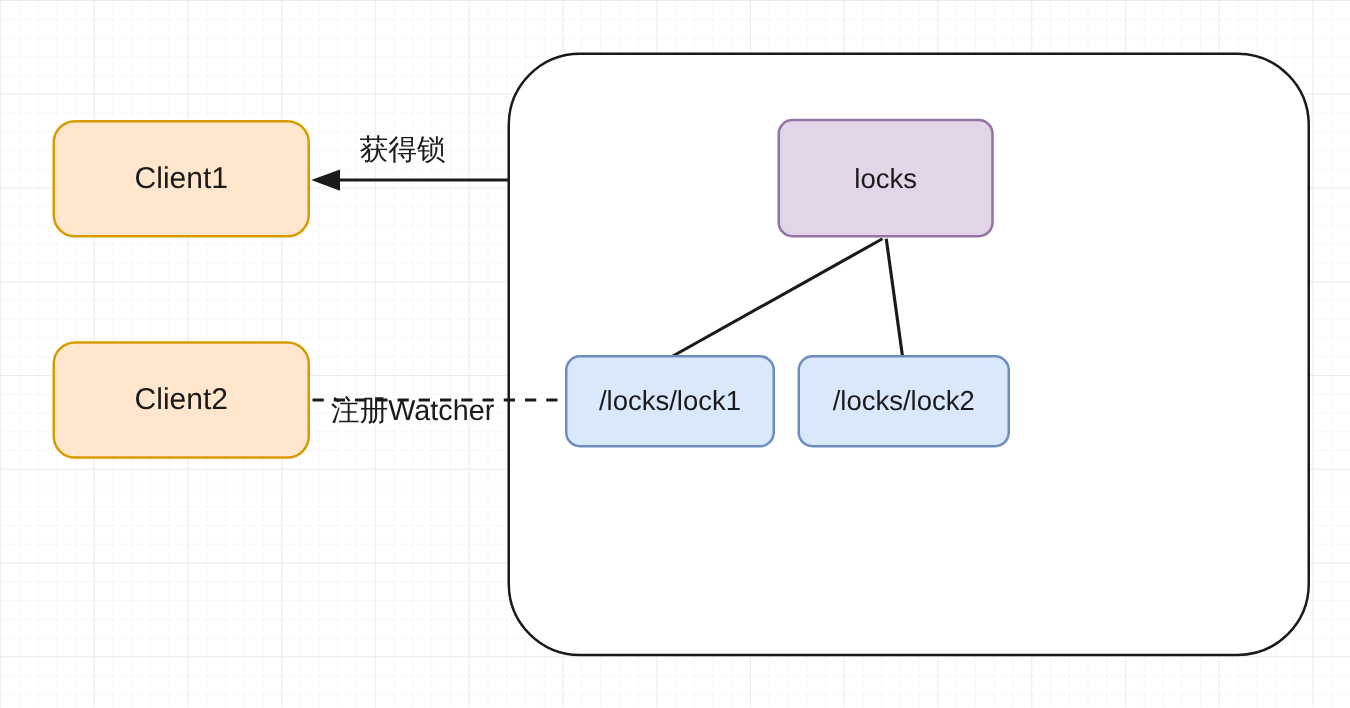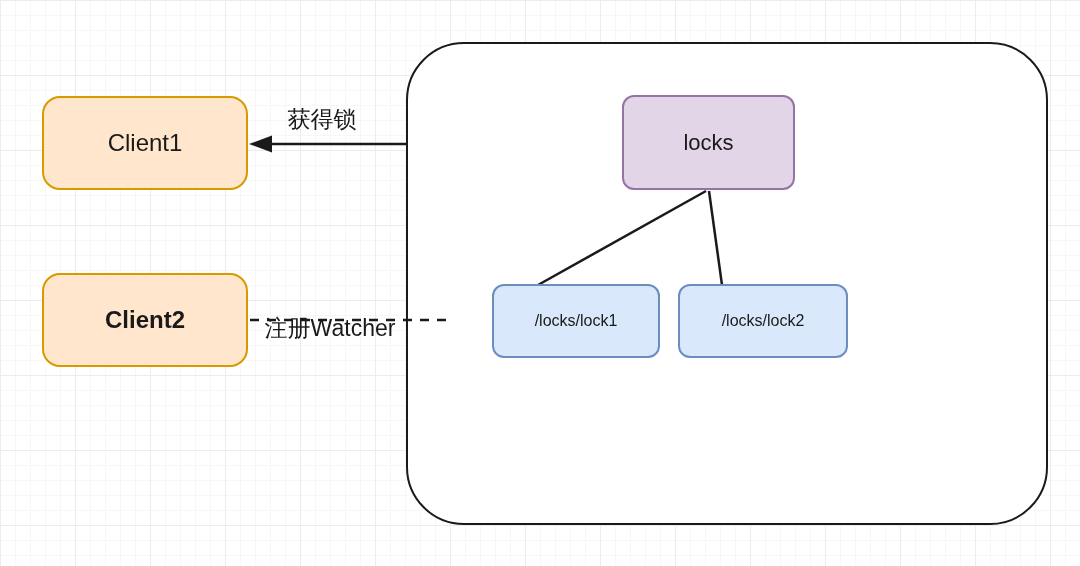--- a/index.html
+++ b/index.html
@@ -54,39 +54,38 @@
   .client-node {
     left: 42px;
     width: 206px;
     height: 94px;
     background: var(--client-fill, #FFE6CC);
     border: 2.5px solid var(--client-border, #D79B00);
     border-radius: 18px;
     font-size: 24px;
   }
   .client1 { top: 96px; }
-  .client2 { top: 273px; font-weight: bold; }
+  .client2 { top: 273px; }
   .root-node {
     left: 622px;
     top: 95px;
     width: 173px;
     height: 95px;
     background: var(--root-fill, #E1D5E7);
     border: 2px solid var(--root-border, #9673A6);
     border-radius: 12px;
     font-size: 22px;
   }
   .child-node {
     top: 284px;
     height: 74px;
     background: var(--child-fill, #DAE8FC);
     border: 2px solid var(--child-border, #6C8EBF);
     border-radius: 12px;
-    font-size: 16px;
-    margin-left: 40px;
+    font-size: 22px;
   }
   .child1 { left: 452px; width: 168px; }
   .child2 { left: 638px; width: 170px; justify-content: center; }
   .edge-label {
     position: absolute;
     z-index: 4;
     font-size: 23px;
     text-align: center;
     white-space: nowrap;
   }

